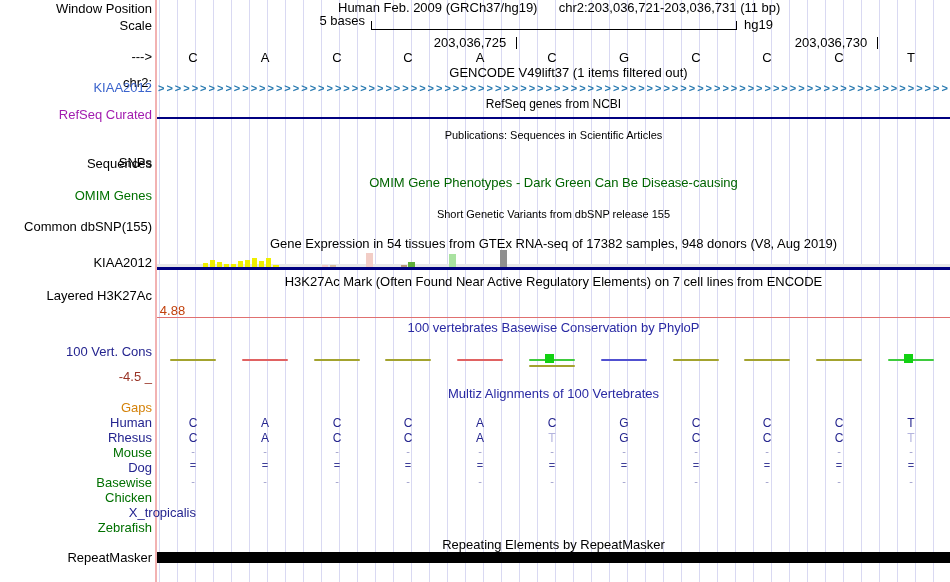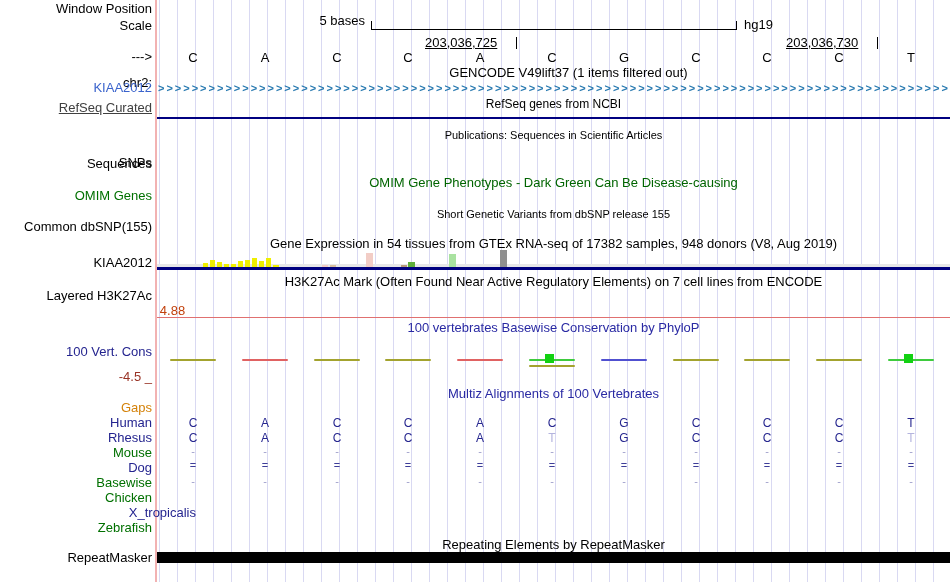--- a/index.html
+++ b/index.html
@@ -6,49 +6,54 @@
   #screen{position:relative;width:950px;height:582px;background:#fff;overflow:hidden;
           font-family:"Liberation Sans","DejaVu Sans",sans-serif;font-size:13px;color:#000;}
   .abs{position:absolute;white-space:nowrap;line-height:14px;}
   #grid{position:absolute;left:159px;top:0;width:791px;height:582px;
         background:repeating-linear-gradient(90deg,#d9d9f2 0 1px,transparent 1px 18px);}
   #sep{position:absolute;left:155px;top:0;width:2px;height:582px;background:#f2b2b2;}
   .llabel{position:absolute;left:0;width:152px;text-align:right;line-height:14px;font-size:13px;}
   .ctitle{position:absolute;left:157px;width:793px;text-align:center;line-height:14px;}
   .hline{position:absolute;left:157px;width:793px;}
   .tickbar{position:absolute;width:1px;background:#000;}
-  .coordnum{position:absolute;text-align:left;width:90px;text-decoration:underline;}
+  .coordnum{position:absolute;text-align:center;width:90px;}
   #scalebar{position:absolute;border-left:1px solid #000;border-right:1px solid #000;border-bottom:1px solid #000;}
   #arrowrow{position:absolute;left:158px;top:82px;width:790px;height:12px;overflow:hidden;
             font-size:11px;font-weight:bold;letter-spacing:2px;line-height:12px;}
   .baseletter{position:absolute;transform:translateX(-50%);font-size:13px;}
   .alcell{position:absolute;transform:translateX(-50%);font-size:12px;}
   .gbar{position:absolute;}
   .cseg{position:absolute;height:2px;border-radius:1px;}
   .csq{position:absolute;width:9px;height:9px;}
 </style>
 </head>
 <body>
 
 <div id="screen">
   <div id="grid"></div>
   <div id="sep"></div>
 
+  <div class="abs" style="left:338px;top:1px;">
+    <span>Human Feb. 2009 (GRCh37/hg19)</span>
+    <span style="display:inline-block;width:14px;"></span>
+    <span>chr2:203,036,721-203,036,731 (11 bp)</span>
+  </div>
 
   <div class="abs" style="left:295px;top:14px;width:70px;text-align:right;">5 bases</div>
   <div id="scalebar" style="left:371px;top:21px;width:364px;height:8px;"></div>
   <div class="abs" style="left:744px;top:18px;">hg19</div>
 
   <div id="labels-layer">
       <div class="llabel" style="top: 2px; color: rgb(0, 0, 0);">Window Position</div>
       <div class="llabel" style="top: 19px; color: rgb(0, 0, 0);">Scale</div>
       <div class="llabel" style="top: 36px; color: rgb(0, 0, 0); margin-top: 40px;">chr2:</div>
       <div class="llabel" style="top: 50px; color: rgb(0, 0, 0);">---&gt;</div>
       <div class="llabel" style="top: 81px; color: rgb(58, 99, 204);">KIAA2012</div>
-      <div class="llabel" style="top: 101px; color: #404040; text-decoration: underline;">RefSeq Curated</div>
+      <div class="llabel" style="top: 108px; color: #a21caf;">RefSeq Curated</div>
       <div class="llabel" style="top: 157px; color: rgb(0, 0, 0);">Sequences</div>
       <div class="llabel" style="top: 156px; color: rgb(0, 0, 0);">SNPs</div>
       <div class="llabel" style="top: 189px; color: rgb(0, 112, 0);">OMIM Genes</div>
       <div class="llabel" style="top: 220px; color: rgb(0, 0, 0);">Common dbSNP(155)</div>
       <div class="llabel" style="top: 256px; color: rgb(0, 0, 0);">KIAA2012</div>
       <div class="llabel" style="top: 289px; color: rgb(0, 0, 0);">Layered H3K27Ac</div>
       <div class="llabel" style="top: 304px; color: #c2410c; padding-left: 44px;">4.88 _</div>
       <div class="llabel" style="top: 345px; color: rgb(36, 36, 143);">100 Vert. Cons</div>
       <div class="llabel" style="top: 370px; color: rgb(153, 51, 38);">-4.5 _</div>
       <div class="llabel" style="top: 401px; color: rgb(212, 130, 10);">Gaps</div>

